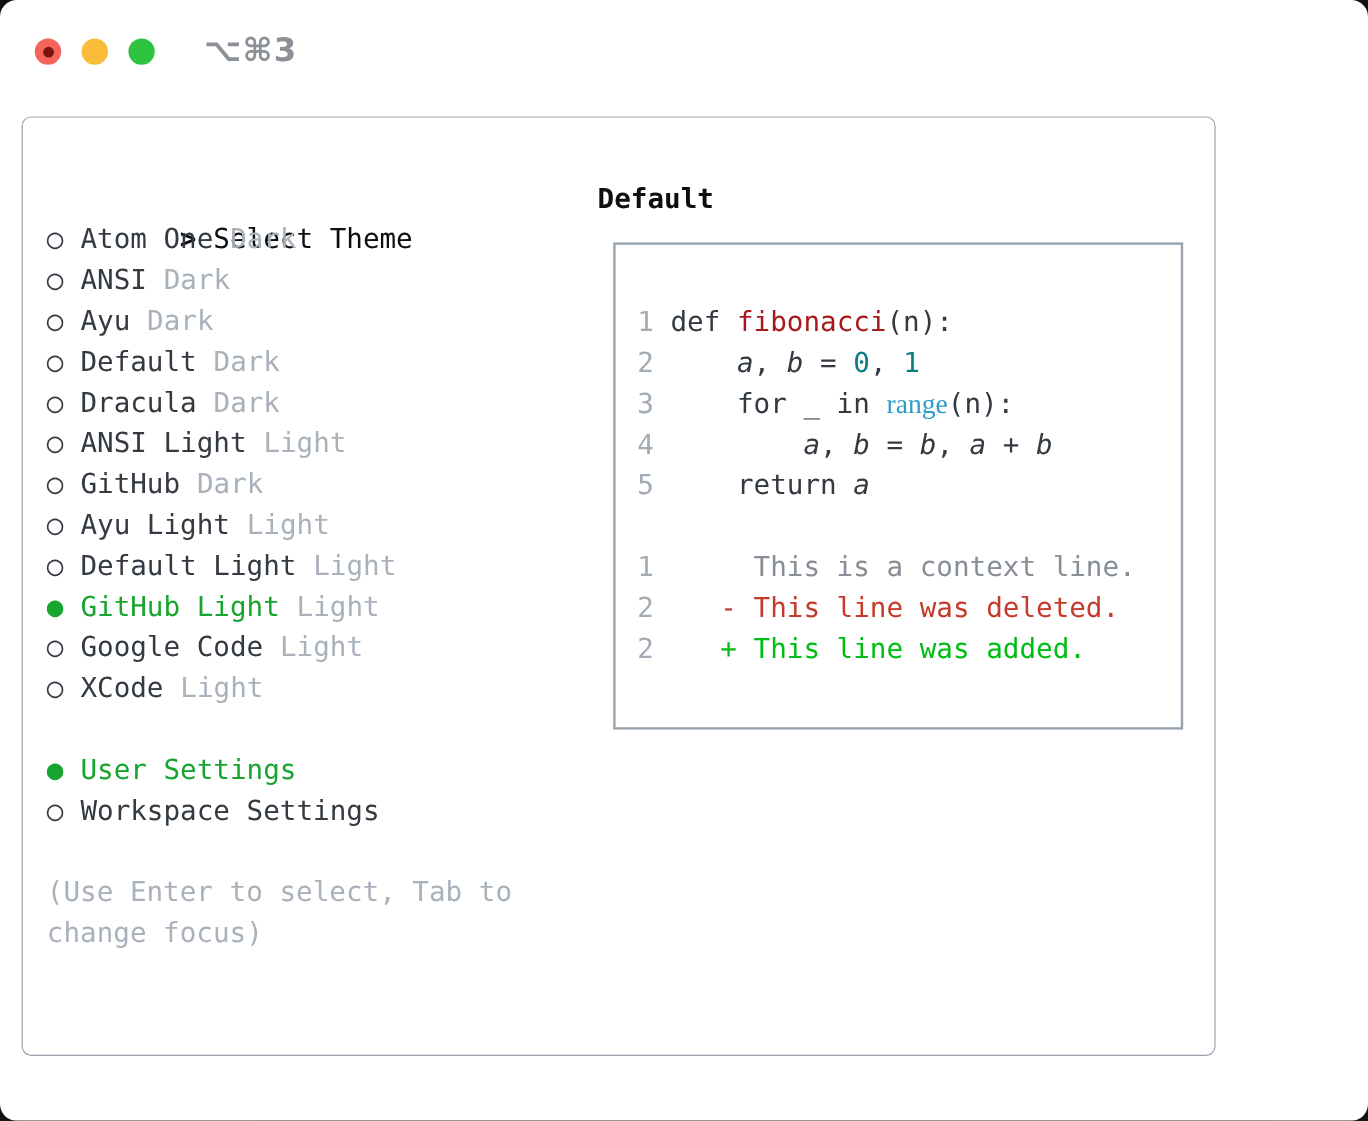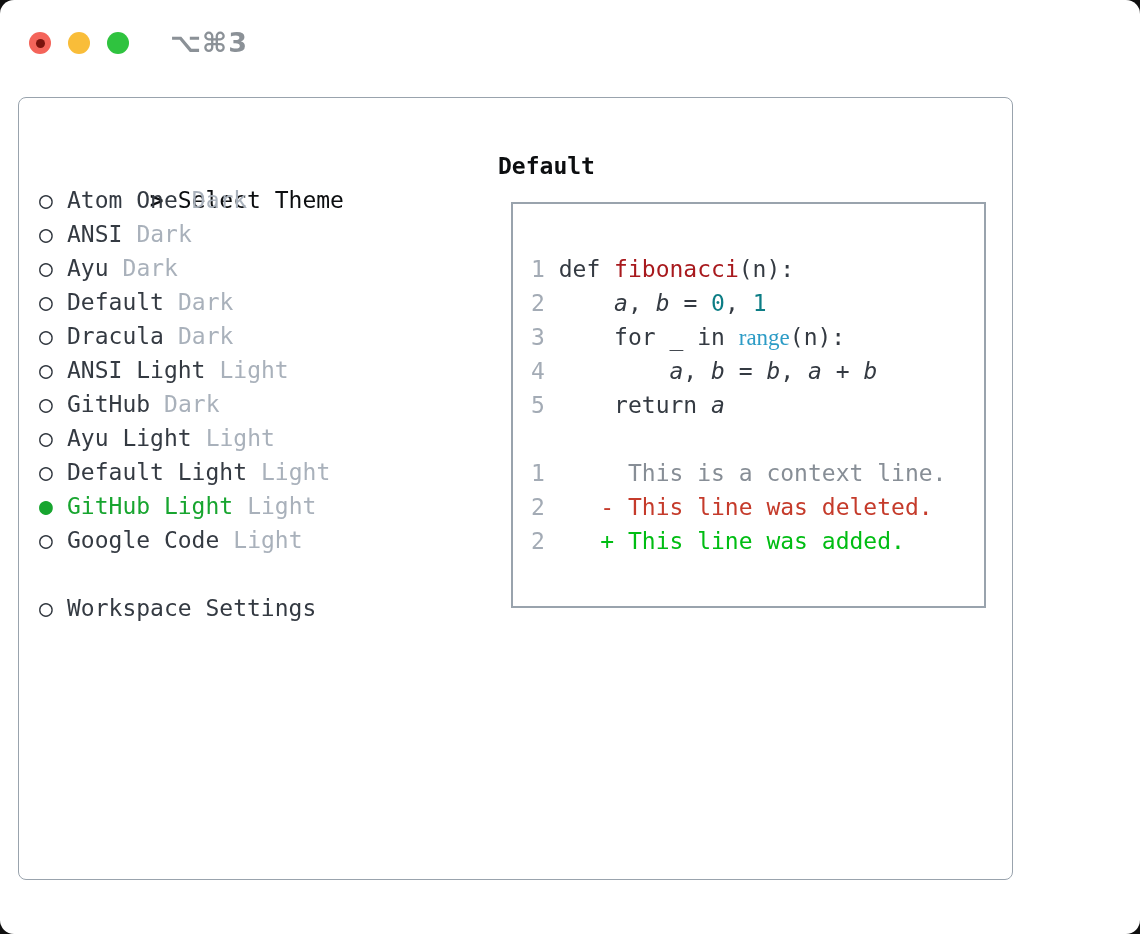--- a/index.html
+++ b/index.html
@@ -94,31 +94,34 @@
           <div class="row"><span class="marker">○</span><span class="iname">ANSI</span><span class="variant">Dark</span></div>
           <div class="row"><span class="marker">○</span><span class="iname">Ayu</span><span class="variant">Dark</span></div>
           <div class="row"><span class="marker">○</span><span class="iname">Default</span><span class="variant">Dark</span></div>
           <div class="row"><span class="marker">○</span><span class="iname">Dracula</span><span class="variant">Dark</span></div>
           <div class="row"><span class="marker">○</span><span class="iname">ANSI Light</span><span class="variant">Light</span></div>
           <div class="row"><span class="marker">○</span><span class="iname">GitHub</span><span class="variant">Dark</span></div>
           <div class="row"><span class="marker">○</span><span class="iname">Ayu Light</span><span class="variant">Light</span></div>
           <div class="row"><span class="marker">○</span><span class="iname">Default Light</span><span class="variant">Light</span></div>
           <div class="row sel"><span class="marker m-sel">●</span><span class="iname">GitHub Light</span><span class="variant">Light</span></div>
           <div class="row"><span class="marker">○</span><span class="iname">Google Code</span><span class="variant">Light</span></div>
+          <div class="row"><span class="marker">○</span><span class="iname">XCode</span><span class="variant">Light</span></div>
         </div>
 
       <div class="spacer"></div>
 
 
       <div id="apply-list">
+          <div class="row sel"><span class="marker m-sel">●</span><span class="iname">User Settings</span></div>
           <div class="row"><span class="marker">○</span><span class="iname">Workspace Settings</span></div>
         </div>
 
       <div class="spacer"></div>
 
+      <div class="hint">(Use Enter to select, Tab to change focus)</div>
     </div>
 
     <div class="right-col">
       <div class="prevhead">Default</div>
       <div class="prevbox">
         <div id="prevlines">
             <div class="pline"><span class="ln">1</span><span class="tk-plain"> def </span><span class="tk-fn">fibonacci</span><span class="tk-plain">(n):</span></div>
             <div class="pline"><span class="ln">2</span><span class="tk-plain">     </span><span class="tk-var">a</span><span class="tk-plain">, </span><span class="tk-var">b</span><span class="tk-plain"> = </span><span class="tk-num">0</span><span class="tk-plain">, </span><span class="tk-num">1</span></div>
             <div class="pline"><span class="ln">3</span><span class="tk-plain">     for _ in </span><span class="tk-builtin">range</span><span class="tk-plain">(n):</span></div>
             <div class="pline"><span class="ln">4</span><span class="tk-plain">         </span><span class="tk-var">a</span><span class="tk-plain">, </span><span class="tk-var">b</span><span class="tk-plain"> = </span><span class="tk-var">b</span><span class="tk-plain">, </span><span class="tk-var">a</span><span class="tk-plain"> + </span><span class="tk-var">b</span></div>

